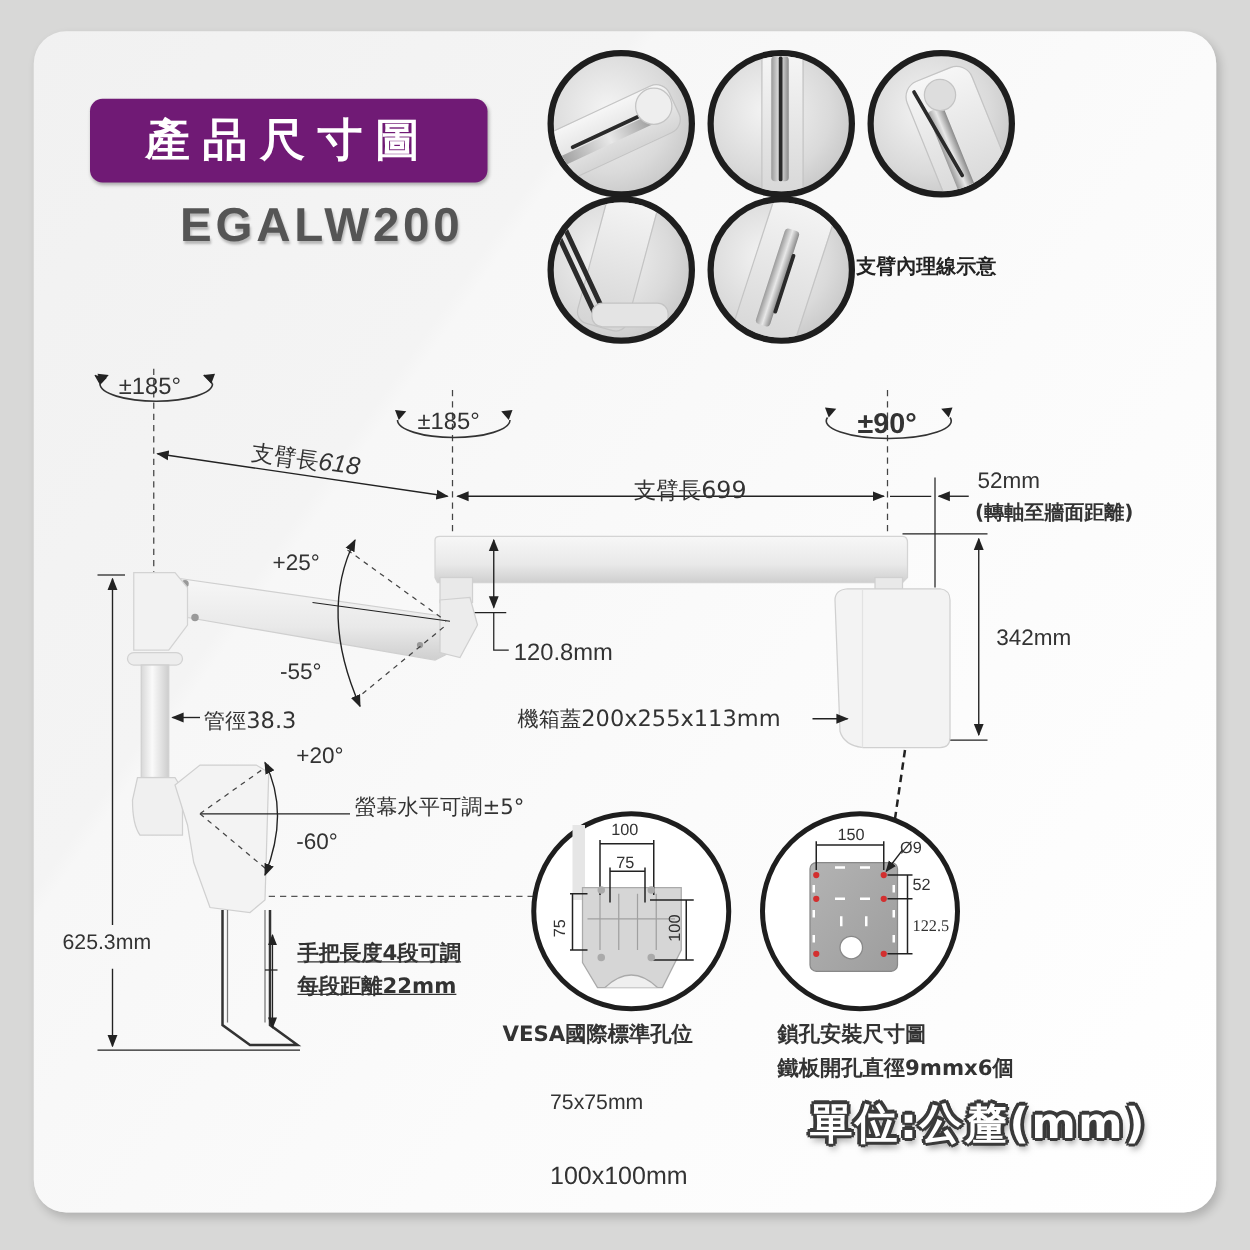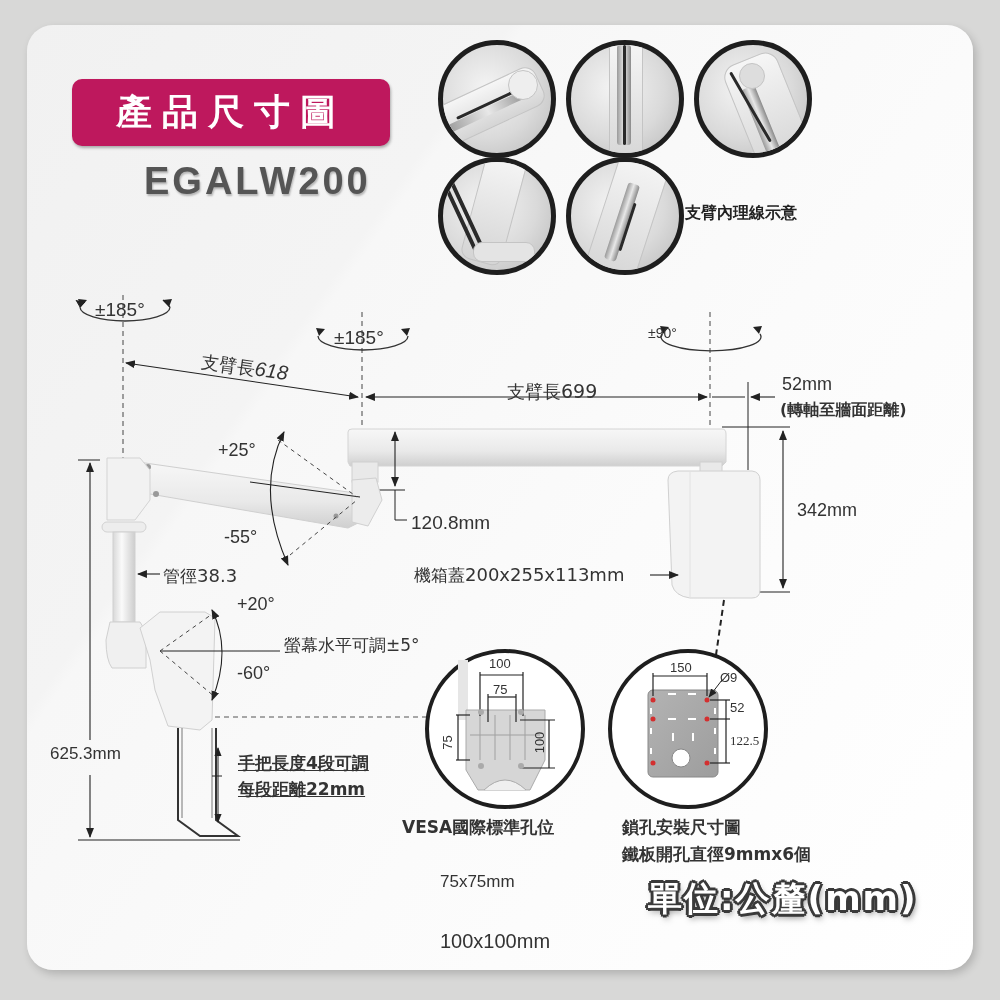--- a/index.html
+++ b/index.html
@@ -11,21 +11,21 @@
     }
     .card {
       position: absolute; left: 27px; top: 25px; width: 946px; height: 945px;
       border-radius: 26px;
       background: linear-gradient(125deg, #f1f1f1 0%, #f4f4f4 30%, #f7f7f7 31%, #fbfbfb 60%, #ffffff 100%);
       box-shadow: 3px 4px 8px rgba(0,0,0,0.18);
       overflow: hidden;
     }
     .title-box {
       position: absolute; left: 72px; top: 79px; width: 318px; height: 67px;
-      background: #be185d; border-radius: 10px;
+      background: #701a75; border-radius: 10px;
       color: #ffffff; font-size: 36px; font-weight: bold; letter-spacing: 10px;
       display: flex; align-items: center; justify-content: center;
       box-shadow: 1px 2px 3px rgba(0,0,0,0.3);
     }
     .model {
       position: absolute; left: 116px; top: 160px;
       font-size: 38px; font-weight: bold; color: #555555; letter-spacing: 3px;
       text-shadow: 1px 2px 2px rgba(0,0,0,0.25);
       font-family: "Liberation Sans", sans-serif;
       margin-left: 28px;
@@ -266,21 +266,21 @@
     <line x1="710" y1="700" x2="730" y2="700" stroke="#222" stroke-width="1.2"></line>
     <line x1="710" y1="719" x2="730" y2="719" stroke="#222" stroke-width="1.2"></line>
     <line x1="710" y1="763" x2="730" y2="763" stroke="#222" stroke-width="1.2"></line>
     <line x1="726" y1="700" x2="726" y2="763" stroke="#222" stroke-width="1.2"></line>
     <line x1="722" y1="680" x2="709" y2="697" stroke="#222" stroke-width="1" marker-end="url(#arr)"></line>
   </g>
 </svg>
 
 <div class="lbl num" style="left:95px;top:299px;font-size:19px;">±185°</div>
 <div class="lbl num" style="left:334px;top:327px;font-size:19px;">±185°</div>
-<div class="lbl num" style="left:648px;top:325px;font-size:14px;">±90°</div>
+<div class="lbl num" style="left:686px;top:325px;font-size:23px;font-weight:bold;">±90°</div>
 
 <div class="lbl" style="left:203px;top:350px;transform:rotate(8deg);transform-origin:left top;">
   <span class="b" style="font-size:18px;">支臂長</span><span style="font-size:20px;font-style:italic;font-family:'Liberation Sans',sans-serif;">618</span>
 </div>
 <div class="lbl" style="left:507px;top:380px;">
   <span class="b" style="font-size:18px;">支臂長</span><span class="num" style="font-size:19px;">699</span>
 </div>
 
 <div class="lbl num" style="left:782px;top:374px;font-size:18px;">52mm</div>
 <div class="lbl b" style="left:780px;top:400px;font-size:16px;">(轉軸至牆面距離)</div>

